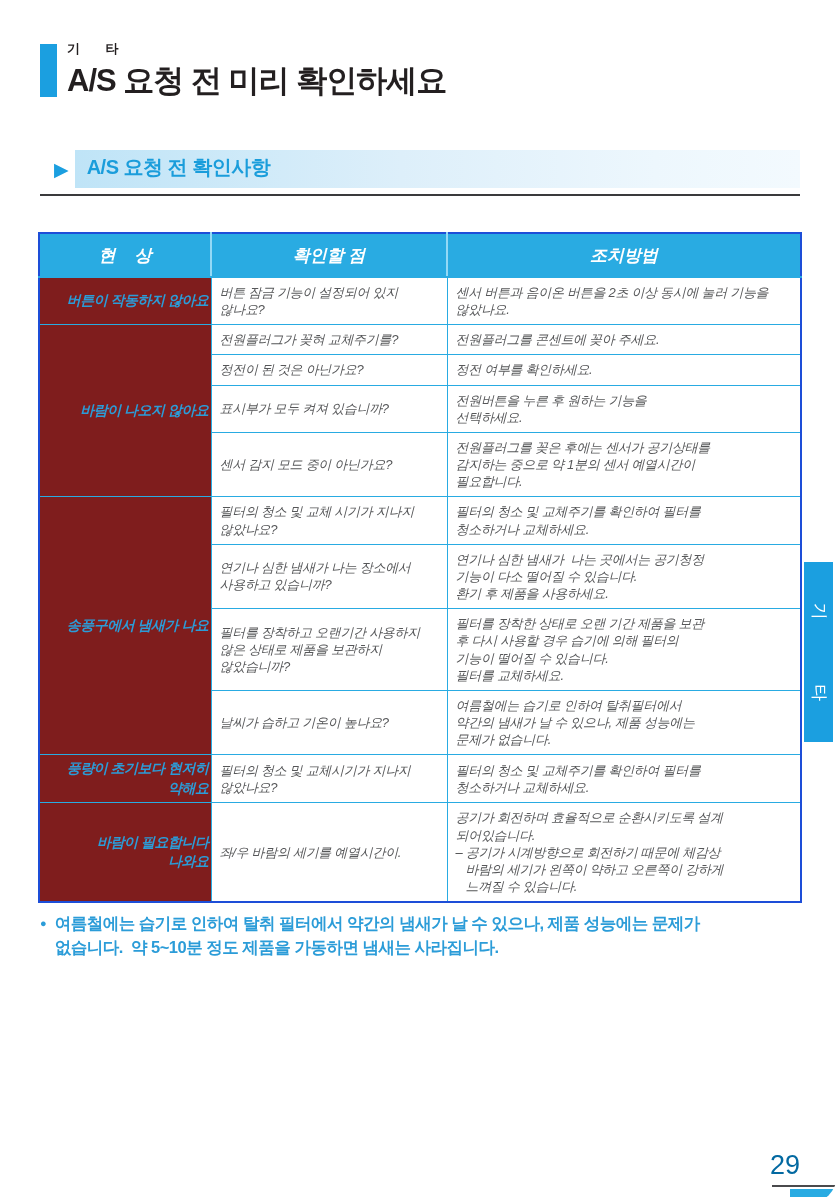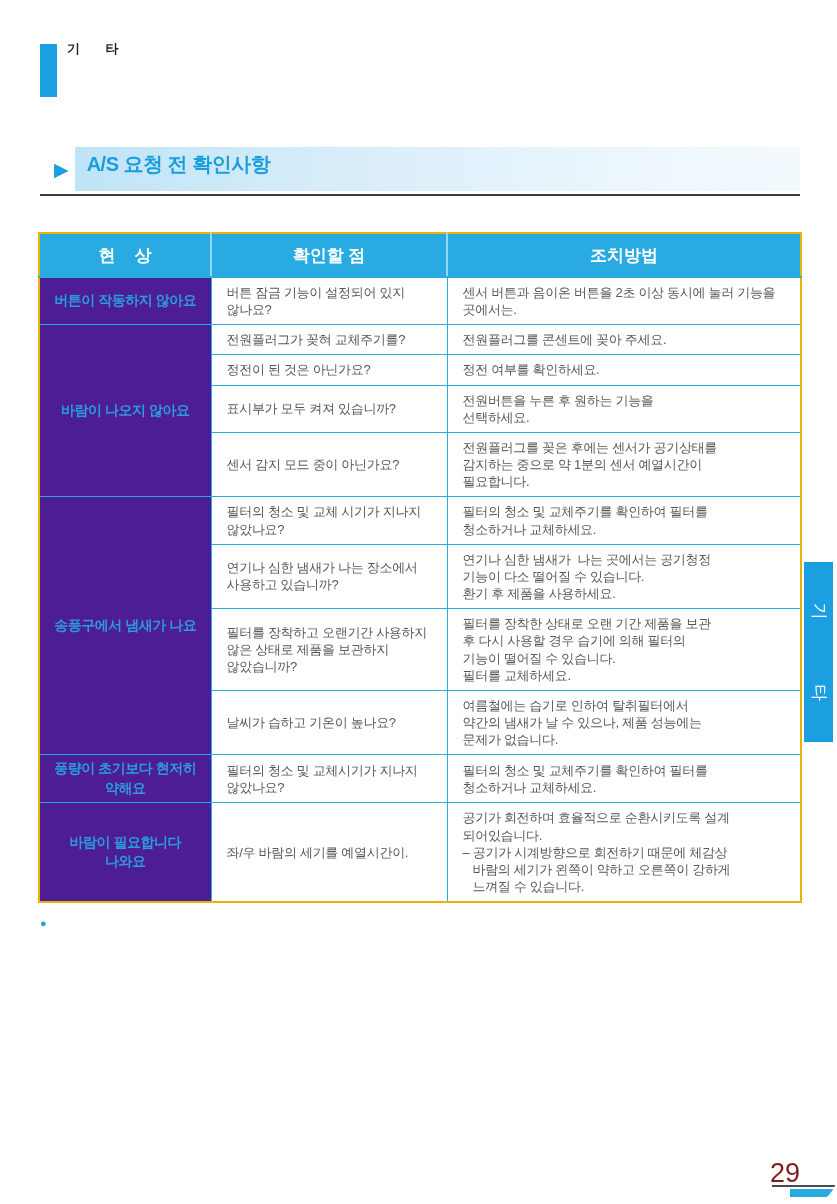--- a/index.html
+++ b/index.html
@@ -15,74 +15,75 @@
   .title-block { position:absolute; left:40px; top:40px; display:flex; }
   .title-accent-bar { width:17px; height:53px; background:#1b9fe0; margin-top:4px; }
   .title-texts { margin-left:10px; }
   .category-label { font-size:13px; color:#231f20; letter-spacing:11px; font-weight:600; }
   .page-title { font-size:31px; color:#231f20; font-weight:600; letter-spacing:-1px; margin-top:2px; }
 
   
   .section-header { position:absolute; left:54px; top:152px; width:746px; height:34px; display:flex; align-items:center; }
   .section-arrow { color:#1b9fe0; font-size:19px; line-height:1; margin-right:6px; }
   .section-bar {
-    flex:1; height:44px; line-height:34px;
+    flex:1; height:38px; line-height:34px;
     background:linear-gradient(to right,#bfe4f7,#ddeffa 45%,#edf7fd 80%,#f3fafe);
     padding-left:12px;
     font-size:20px; font-weight:700; color:#1a9ddb; letter-spacing:-0.5px;
   }
   .header-divider-line { position:absolute; left:40px; top:194px; width:760px; height:2px; background:#3a3a3c; }
 
   
   .tbl-wrap { position:absolute; left:38px; top:232px; }
-  table { border-collapse:collapse; table-layout:fixed; width:762px; border:2px solid #eab308; }
+  table { border-collapse:collapse; table-layout:fixed; width:762px; border:2px solid #1d4ed8;font-style:italic; }
   th {
     background:#29abe2; color:#ffffff; font-size:17px; font-weight:700;
     height:44px; white-space:pre; border-bottom:2px solid #29abe2;
   }
   th + th { border-left:2px solid #93d9f6; }
   td { border:1px solid #29abe2; }
   .sym-cell {
-    background:#4c1d95; color:#2b9cd8; font-weight:600; text-align:center;
+    background:#7f1d1d; color:#2b9cd8; font-weight:600; text-align:right;
     font-size:14px; letter-spacing:-0.5px; white-space:pre-line; line-height:1.4;
     vertical-align:middle; padding:4px 2px;
   }
   .chk-cell, .act-cell {
     color:#565759; font-size:13px; line-height:1.32; vertical-align:middle;
-    padding:6px 15px; white-space:pre-wrap; height:30px; background:#ffffff;
+    padding:6px 8px; white-space:pre-wrap; height:30px; background:#ffffff;
     letter-spacing:-0.3px;
   }
 
   
   .footnote { position:absolute; left:40px; top:912px; width:760px; display:flex; color:#2b9cd8; }
   .footnote-bullet { font-size:11px; margin:5px 8px 0 0; }
   .footnote-text { font-size:16.5px; font-weight:600; line-height:1.45; white-space:pre-wrap; letter-spacing:-0.5px; }
 
   
   .side-tab { position:absolute; right:4px; top:562px; width:29px; height:180px; background:#1b9fe0; }
   .side-tab-label {
     position:absolute; left:50%; top:50%;
     transform:translate(-50%,-50%) rotate(90deg);
     color:#ffffff; font-size:17px; letter-spacing:30px; white-space:nowrap; padding-left:30px;
   }
 
   
-  .page-number { position:absolute; top:1150px; right:37px; font-size:27px; color:#7f1d1d;margin-top:8px; }
+  .page-number { position:absolute; top:1150px; right:37px; font-size:27px; color:#0369a1; }
   .page-number-underline { position:absolute; top:1185px; right:0; width:65px; height:2px; background:#4a4a4c; }
   .page-number-bar { position:absolute; top:1189px; right:0; width:47px; height:8px; background:#29abe2; }
 </style>
 </head>
 <body>
 
 <div class="page">
 
   <div class="title-block">
     <div class="title-accent-bar"></div>
     <div class="title-texts">
       <div class="category-label">기  타</div>
+      <div class="page-title">A/S 요청 전 미리 확인하세요</div>
     </div>
   </div>
 
   <div class="section-header">
     <span class="section-arrow">▶</span>
     <div class="section-bar">A/S 요청 전 확인사항</div>
   </div>
   <div class="header-divider-line"></div>
 
   <div class="tbl-wrap">
@@ -98,21 +99,21 @@
           <th>확인할 점</th>
           <th>조치방법</th>
         </tr>
       </thead>
       <tbody>
           <tr>
             <td class="sym-cell" rowspan="1">버튼이 작동하지 않아요</td>
             <td class="chk-cell">버튼 잠금 기능이 설정되어 있지
 않나요?</td>
             <td class="act-cell">센서 버튼과 음이온 버튼을 2초 이상 동시에 눌러 기능을
-곳에서는.</td>
+않았나요.</td>
           </tr>
           <tr>
             <td class="sym-cell" rowspan="4">바람이 나오지 않아요</td>
             <td class="chk-cell">전원플러그가 꽂혀 교체주기를?</td>
             <td class="act-cell">전원플러그를 콘센트에 꽂아 주세요.</td>
           </tr>
           <tr>
             <td class="chk-cell">정전이 된 것은 아닌가요?</td>
             <td class="act-cell">정전 여부를 확인하세요.</td>
           </tr>
@@ -173,20 +174,22 @@
 – 공기가 시계방향으로 회전하기 때문에 체감상
    바람의 세기가 왼쪽이 약하고 오른쪽이 강하게
    느껴질 수 있습니다.</td>
           </tr>
         </tbody>
     </table>
   </div>
 
   <div class="footnote">
     <span class="footnote-bullet">●</span>
+    <span class="footnote-text">여름철에는 습기로 인하여 탈취 필터에서 약간의 냄새가 날 수 있으나, 제품 성능에는 문제가
+없습니다.  약 5~10분 정도 제품을 가동하면 냄새는 사라집니다.</span>
   </div>
 
   <div class="side-tab">
     <span class="side-tab-label">기 타</span>
   </div>
 
   <div class="page-number">29</div>
   <div class="page-number-underline"></div>
   <div class="page-number-bar"></div>
 

